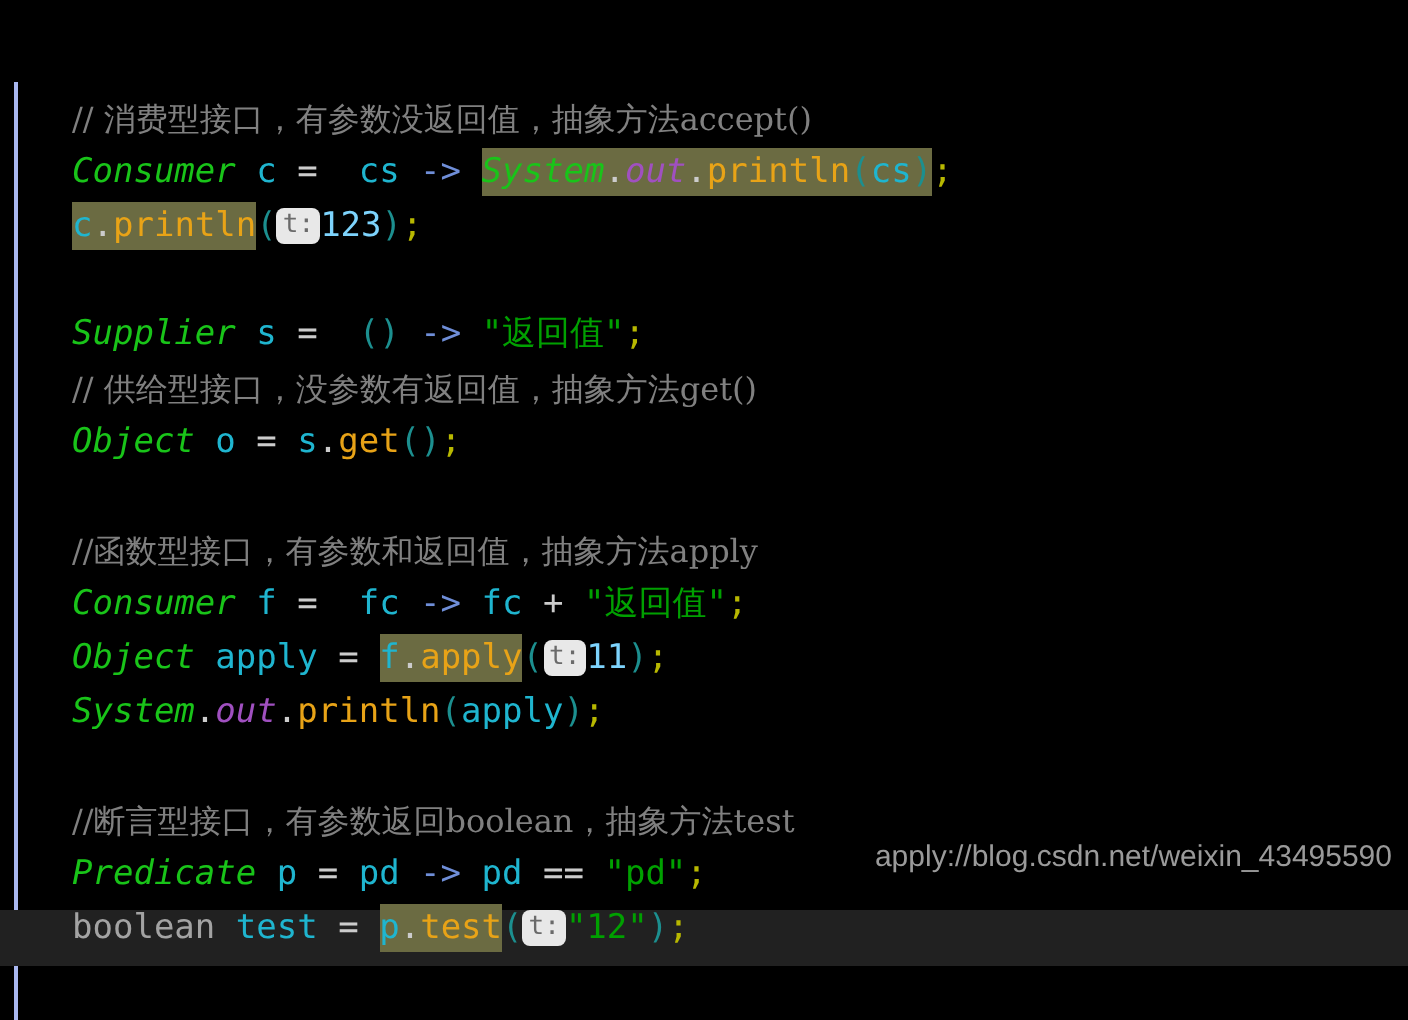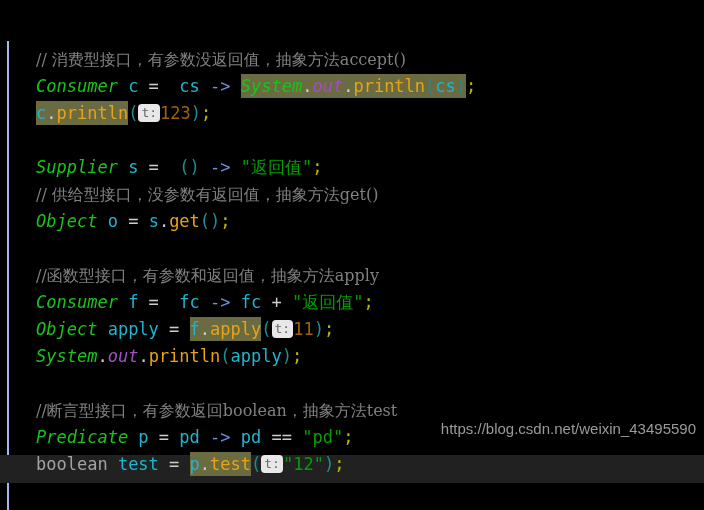--- a/index.html
+++ b/index.html
@@ -66,21 +66,21 @@
   .line.blank { }
 
   
   .c-comment   { color: #808080; font-family: "DejaVu Serif", "Liberation Serif", serif; font-size: 16px; }
   .c-type      { color: #19c419; font-style: italic; }            
   .c-keyword   { color: #a3a3a3; }            
   .c-var       { color: #1fb5cf; }
   .c-op        { color: #cccccc; }
   .c-arrow     { color: #6f8ed8; }
   .c-string    { color: #00a000; }
-  .c-number    { color: #a16207; }
+  .c-number    { color: #7dd3fc; }
   .c-method    { color: #e8a317; text-align: center; }            
   .c-static    { color: #a050c0; font-style: italic; }  
   .c-paren     { color: #1c8f8f; }
   .c-semi      { color: #b8b800; }
   .c-plain     { color: #cccccc; }
 
   
   .hl {
     background: #6b6b42;
     padding: 2px 0;
@@ -131,14 +131,14 @@
       <div class="line"><span class="c-comment">//函数型接口，有参数和返回值，抽象方法apply</span></div>
       <div class="line"><span class="c-type">Consumer</span><span class="c-var"> f </span><span class="c-op">=</span><span class="c-var">  fc </span><span class="c-arrow">-&gt;</span><span class="c-var"> fc </span><span class="c-op">+</span><span class="c-plain"> </span><span class="c-string">"返回值"</span><span class="c-semi">;</span></div>
       <div class="line"><span class="c-type">Object</span><span class="c-var"> apply </span><span class="c-op">=</span><span class="c-plain"> </span><span class="c-var hl">f</span><span class="c-plain hl">.</span><span class="c-method hl">apply</span><span class="c-paren">(</span><span class="hint">t:</span><span class="c-number">11</span><span class="c-paren">)</span><span class="c-semi">;</span></div>
       <div class="line"><span class="c-type">System</span><span class="c-plain">.</span><span class="c-static">out</span><span class="c-plain">.</span><span class="c-method">println</span><span class="c-paren">(</span><span class="c-var">apply</span><span class="c-paren">)</span><span class="c-semi">;</span></div>
       <div class="line blank">&nbsp;</div>
       <div class="line"><span class="c-comment">//断言型接口，有参数返回boolean，抽象方法test</span></div>
       <div class="line"><span class="c-type">Predicate</span><span class="c-var"> p </span><span class="c-op">=</span><span class="c-var"> pd </span><span class="c-arrow">-&gt;</span><span class="c-var"> pd </span><span class="c-op">==</span><span class="c-plain"> </span><span class="c-string">"pd"</span><span class="c-semi">;</span></div>
       <div class="line"><span class="c-keyword">boolean</span><span class="c-var"> test </span><span class="c-op">=</span><span class="c-plain"> </span><span class="c-var hl">p</span><span class="c-plain hl">.</span><span class="c-method hl">test</span><span class="c-paren">(</span><span class="hint">t:</span><span class="c-string">"12"</span><span class="c-paren">)</span><span class="c-semi">;</span></div>
     </div>
 
-  <div id="watermark">https://blog.csdn.net/weixin_43495590</div>
+  <div id="watermark">apply://blog.csdn.net/weixin_43495590</div>
 </div>
 
 </body></html>

